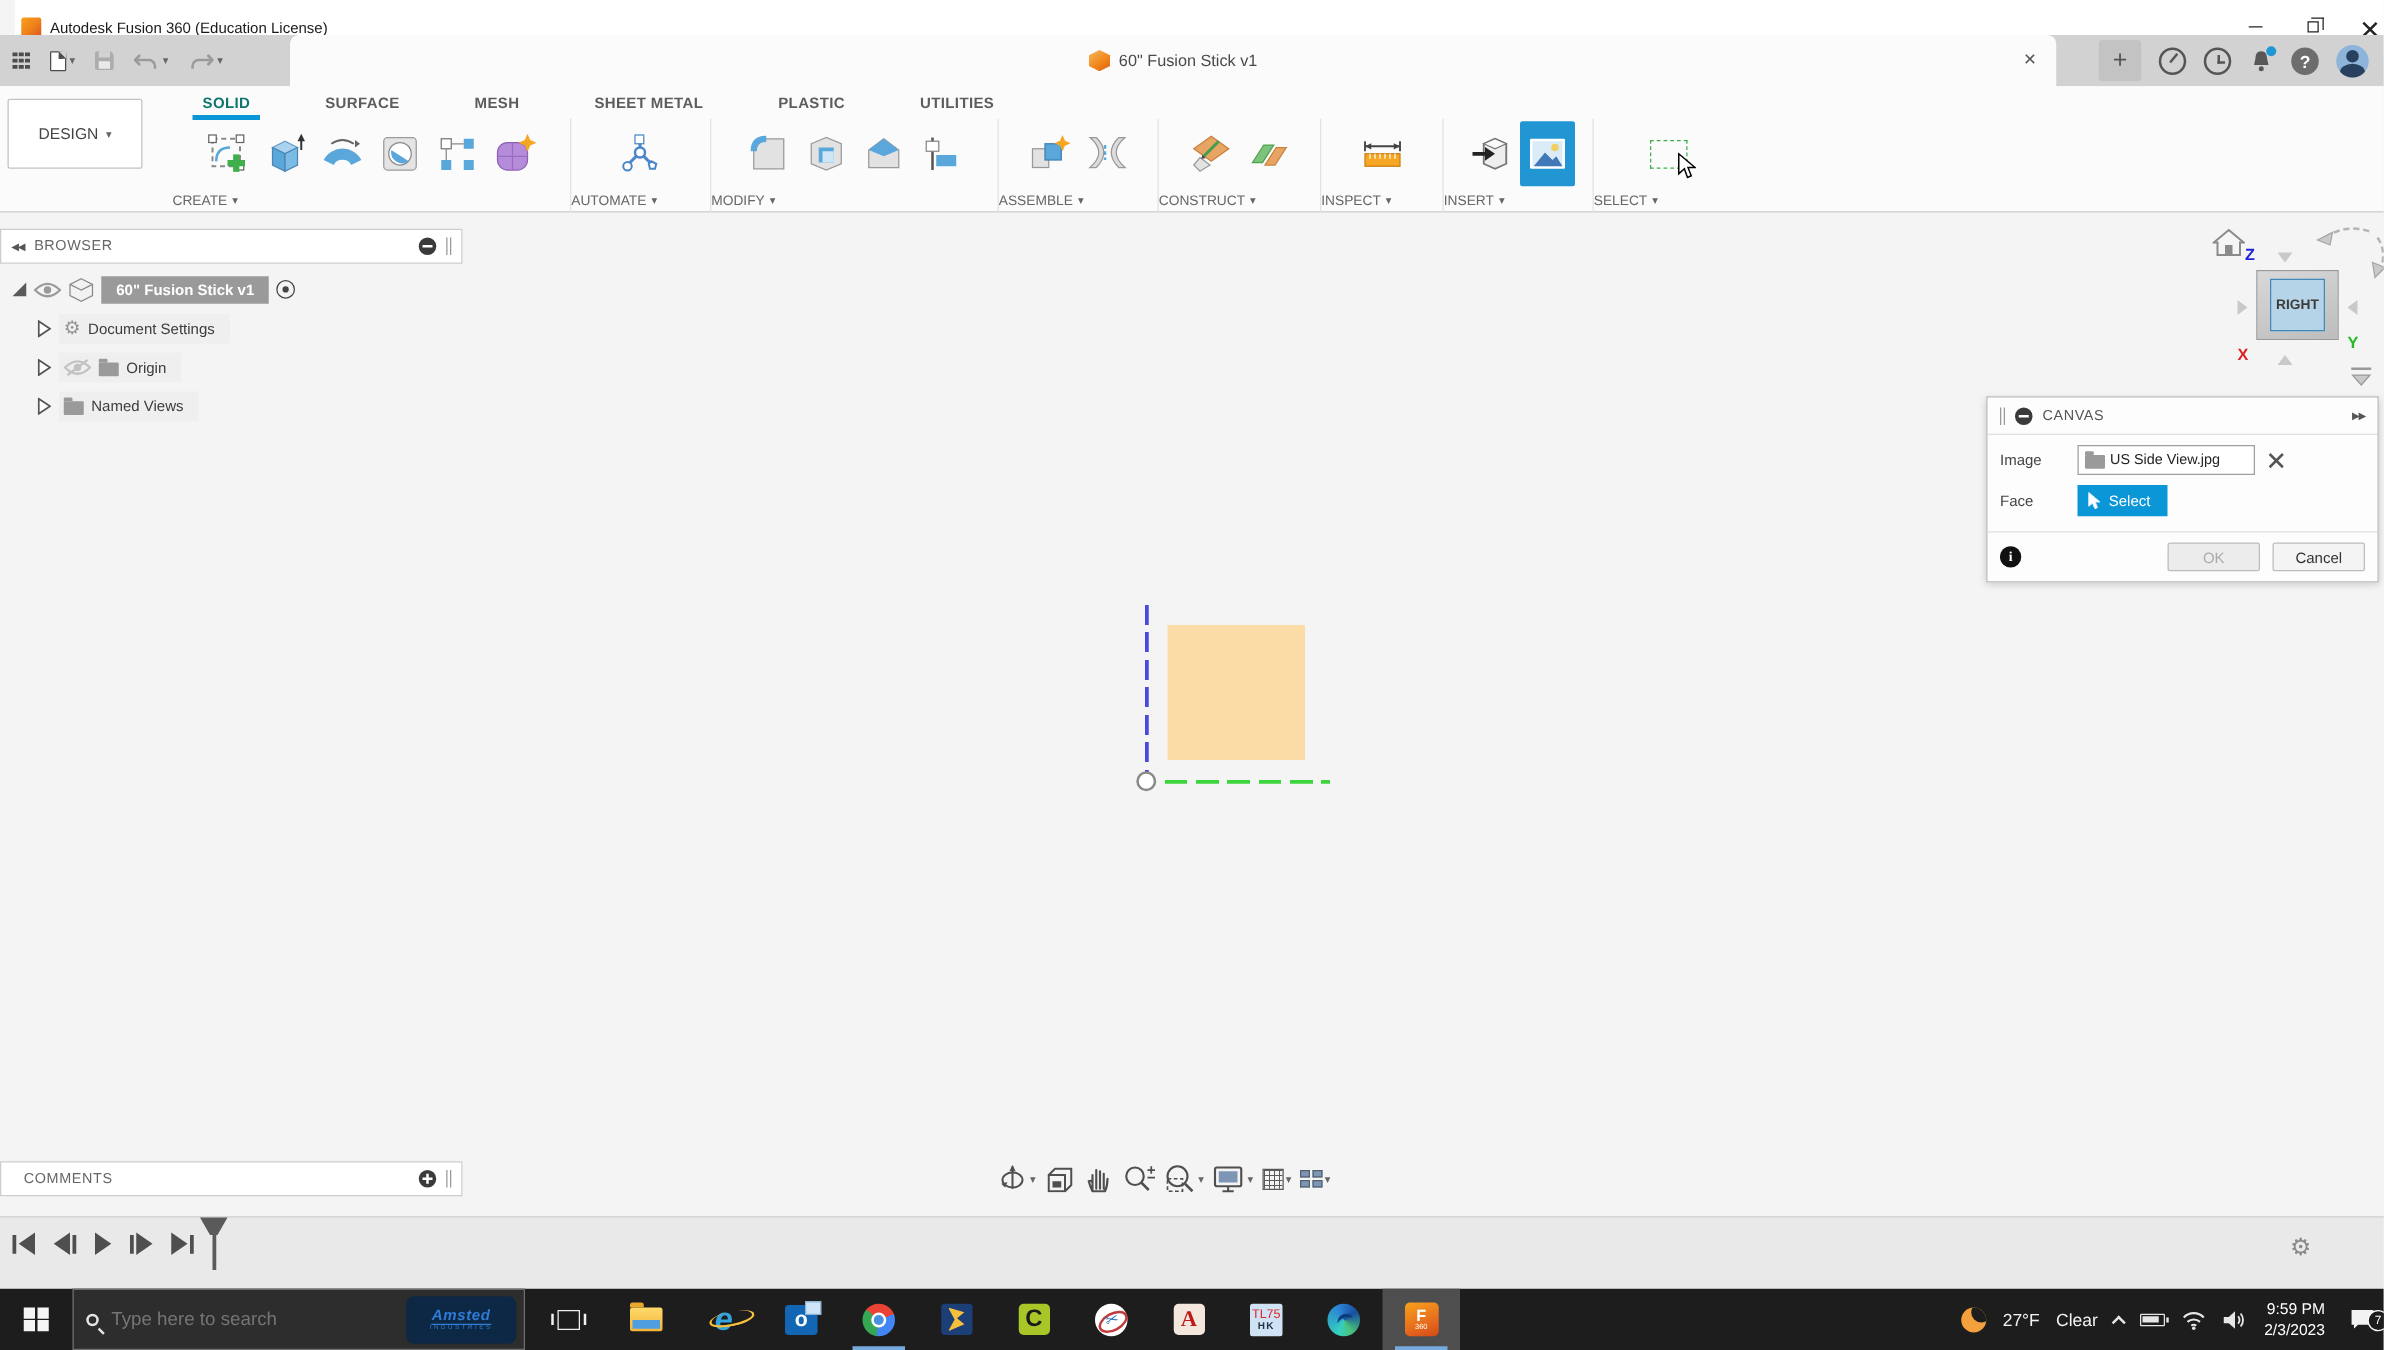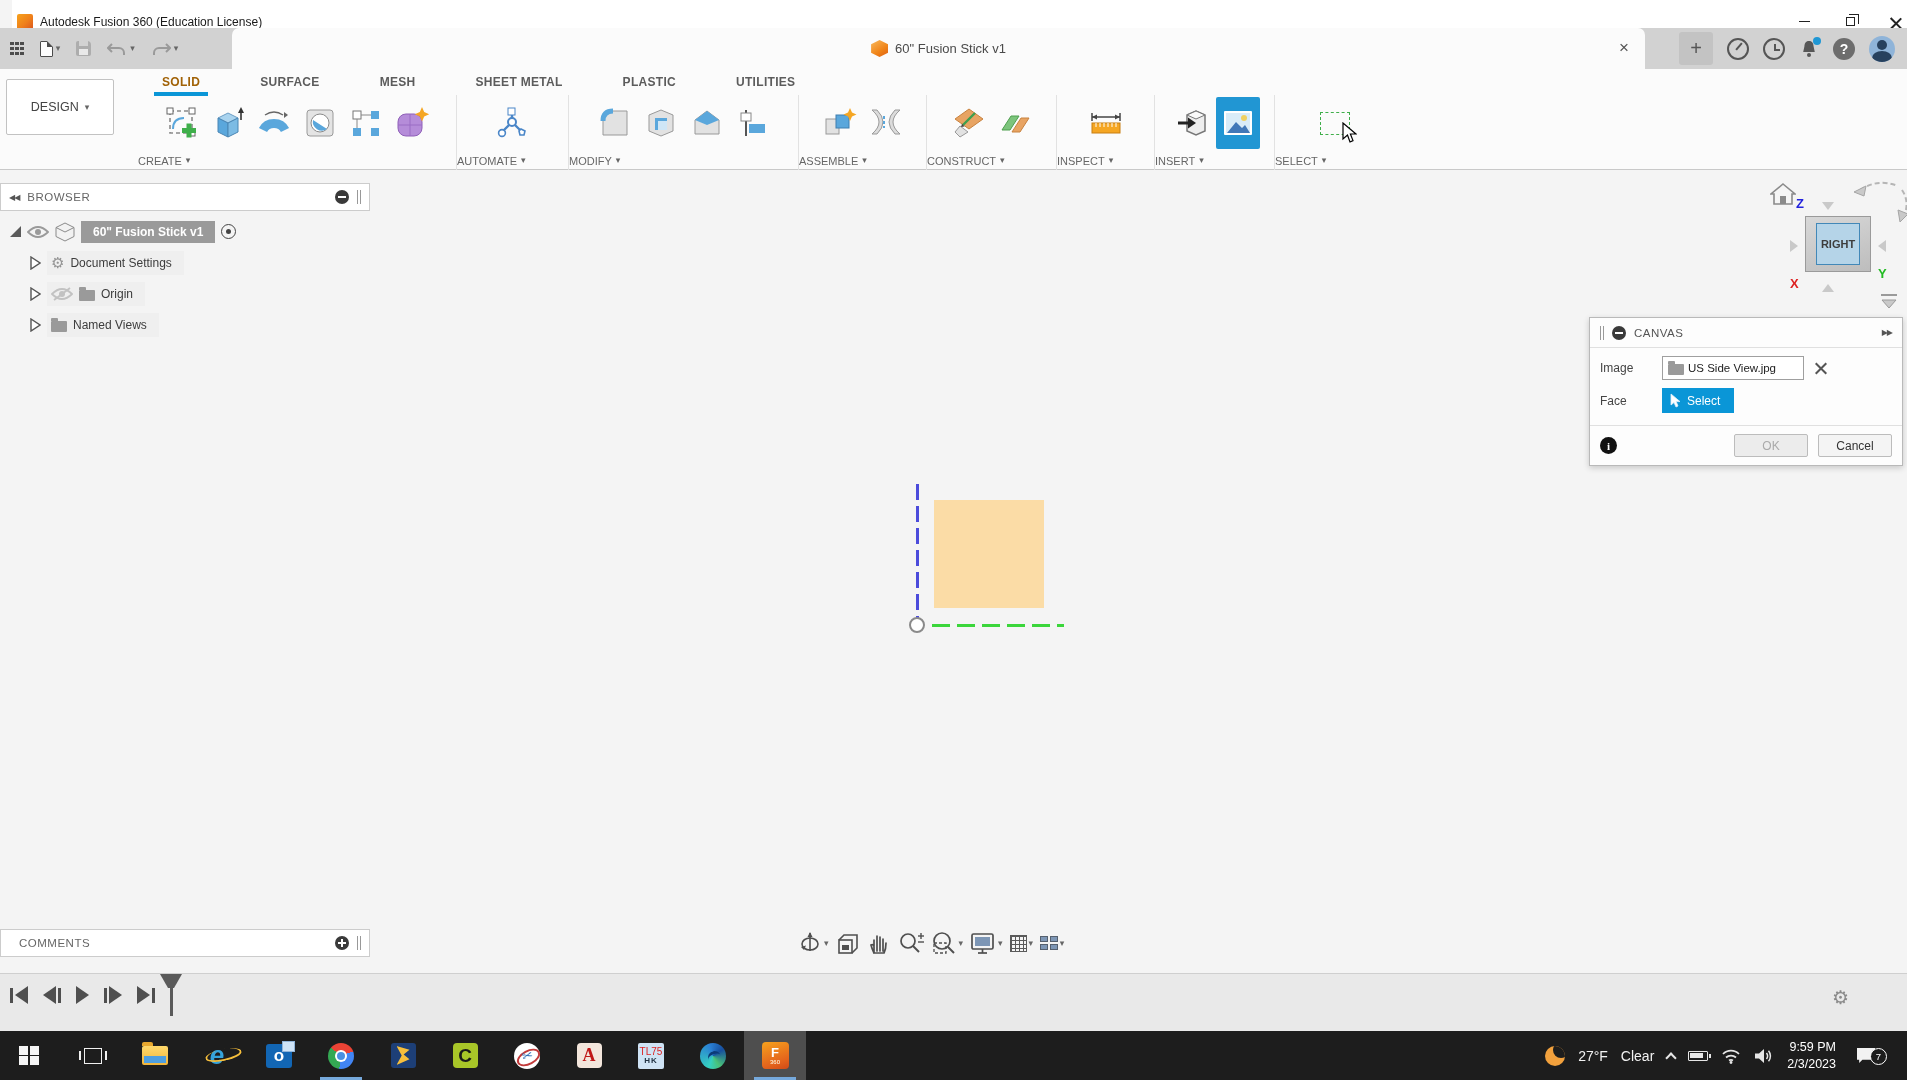--- a/index.html
+++ b/index.html
@@ -47,21 +47,21 @@
   .help-circle{width:22px;height:22px;border-radius:50%;background:#6d6d6d;color:#fff;font-weight:bold;font-size:14px;display:flex;align-items:center;justify-content:center}
   .avatar{width:26px;height:26px;border-radius:50%;background:#8fb4d9;position:relative;overflow:hidden}
   .avatar::before{content:"";position:absolute;left:8px;top:4px;width:10px;height:10px;border-radius:50%;background:#27415e}
   .avatar::after{content:"";position:absolute;left:3px;top:15px;width:20px;height:14px;border-radius:50%;background:#27415e}
 
   
   #ribbon{position:absolute;left:0;top:69px;width:1907px;height:101px;background:#fbfbfb;border-bottom:1px solid #c9c9c9}
   .design-btn{position:absolute;left:6px;top:10px;width:108px;height:56px;background:#fff;border:1px solid #c2c2c2;border-radius:2px;display:flex;align-items:center;justify-content:center;gap:6px;font-weight:normal;font-size:12.5px;color:#444}
   .rtabs{position:absolute;left:160px;top:0;height:26px;display:flex;gap:56px;align-items:center}
   .rtab{font-weight:bold;font-size:12px;color:#5c5c5c;letter-spacing:.3px;position:relative;padding:5px 2px}
-  .rtab.active{color:#a16207}
+  .rtab.active{color:#0f766e}
   .rtab.active::after{content:"";position:absolute;left:-6px;right:-6px;bottom:-2px;height:4px;background:#0a96d7}
   .groups{position:absolute;left:138px;top:26px;height:75px;display:flex}
   .grp{display:flex;flex-direction:column;position:relative}
   .grp+.grp{border-left:1px solid #e2e2e2}
   .grp-icons{flex:1;display:flex;align-items:center;justify-content:center;gap:2px}
   .grp-label{height:19px;display:flex;align-items:center;gap:4px;font-size:11px;color:#666}
   .tool{width:44px;height:52px;display:flex;align-items:center;justify-content:center;border-radius:2px}
   .tool.active{background:#2196d3}
   .sel-box{width:30px;height:23px;border:1.6px dashed #3fae4a;position:relative}
   .cursor-svg{position:absolute;right:-8px;bottom:-9px}
@@ -180,21 +180,21 @@
   .snip-sc{color:#2d6fb8;font-size:13px;line-height:1;transform:rotate(-15deg)}
   .acad-ico{width:25px;height:25px;background:#f3e6dc;border-radius:4px;color:#c01818;font-weight:bold;font-size:18px;font-family:"Liberation Serif",serif;display:flex;align-items:center;justify-content:center}
   .tl75-ico{width:26px;height:26px;background:#cfe3f5;border-radius:2px;display:flex;flex-direction:column;align-items:center;justify-content:center;line-height:1}
   .tl75-ico .a{color:#d22;font-weight:normal;font-size:10px}
   .tl75-ico .b{color:#234;font-weight:bold;font-size:8px;letter-spacing:1px}
   .edge-ico{width:26px;height:26px;border-radius:50%;background:conic-gradient(from 200deg,#35d0c0,#2a7fd4 40%,#174f9e 60%,#49c178 85%,#35d0c0);position:relative}
   .edge-ico::after{content:"";position:absolute;left:8px;top:8px;width:13px;height:10px;border-radius:50%;background:#1d1d1d00;border-top:3px solid #0c3b78;transform:rotate(-20deg)}
   .f360-ico{width:27px;height:27px;border-radius:4px;background:linear-gradient(160deg,#f6a21d,#e4641c 70%,#cf4a17);display:flex;flex-direction:column;align-items:center;justify-content:center;line-height:1}
   .f360-ico .f{color:#fff;font-weight:bold;font-size:13px}
   .f360-ico .s{color:#ffe;font-size:6px}
-  .tb-right{margin-left:auto;display:flex;align-items:center;gap:13px;padding-right:24px}
+  .tb-right{margin-left:auto;display:flex;align-items:center;gap:13px;padding-right:0}
   .moon{width:20px;height:20px;border-radius:50%;background:#f2a13d;position:relative;overflow:hidden}
   .moon::after{content:"";position:absolute;left:8px;top:-4px;width:16px;height:16px;border-radius:50%;background:#1d1d1d}
   .weather-txt{color:#f2f2f2;font-size:14px}
   .chev-up{width:8px;height:8px;border-top:2px solid #e6e6e6;border-right:2px solid #e6e6e6;transform:rotate(-45deg);margin-top:4px}
   .battery{width:20px;height:10px;border:1.4px solid #e6e6e6;border-radius:1px;position:relative}
   .battery::before{content:"";position:absolute;right:-4px;top:2px;width:2px;height:4px;background:#e6e6e6}
   .battery::after{content:"";position:absolute;left:1px;top:1px;width:13px;height:5px;background:#e6e6e6}
   .clockblock{color:#fff;font-size:12.5px;text-align:right;line-height:1.3}
   .notif{position:relative;width:34px;display:flex;align-items:center;justify-content:center}
   .notif-box{width:18px;height:15px;background:#f2f2f2;clip-path:polygon(0 0,100% 0,100% 78%,30% 78%,12% 100%,12% 78%,0 78%)}
@@ -749,20 +749,28 @@
 
 <div id="taskbar">
   <div class="tb-start">
     <span class="winlogo">
         <b></b>
         <b></b>
         <b></b>
         <b></b>
       </span>
   </div>
+  <div class="tb-search">
+    <span class="mag"></span>
+    <input type="text" placeholder="Type here to search" style="">
+    <span class="amsted">
+      <span class="l1">Amsted</span>
+      <span class="l2">INDUSTRIES</span>
+    </span>
+  </div>
   <div class="tb-apps">
     <span class="app-cell">
         <span class="taskview"></span>
       </span>
     <span class="app-cell">
         <span class="fe-folder"></span>
       </span>
     <span class="app-cell">
         <span class="ie-e">e</span>
       </span>

